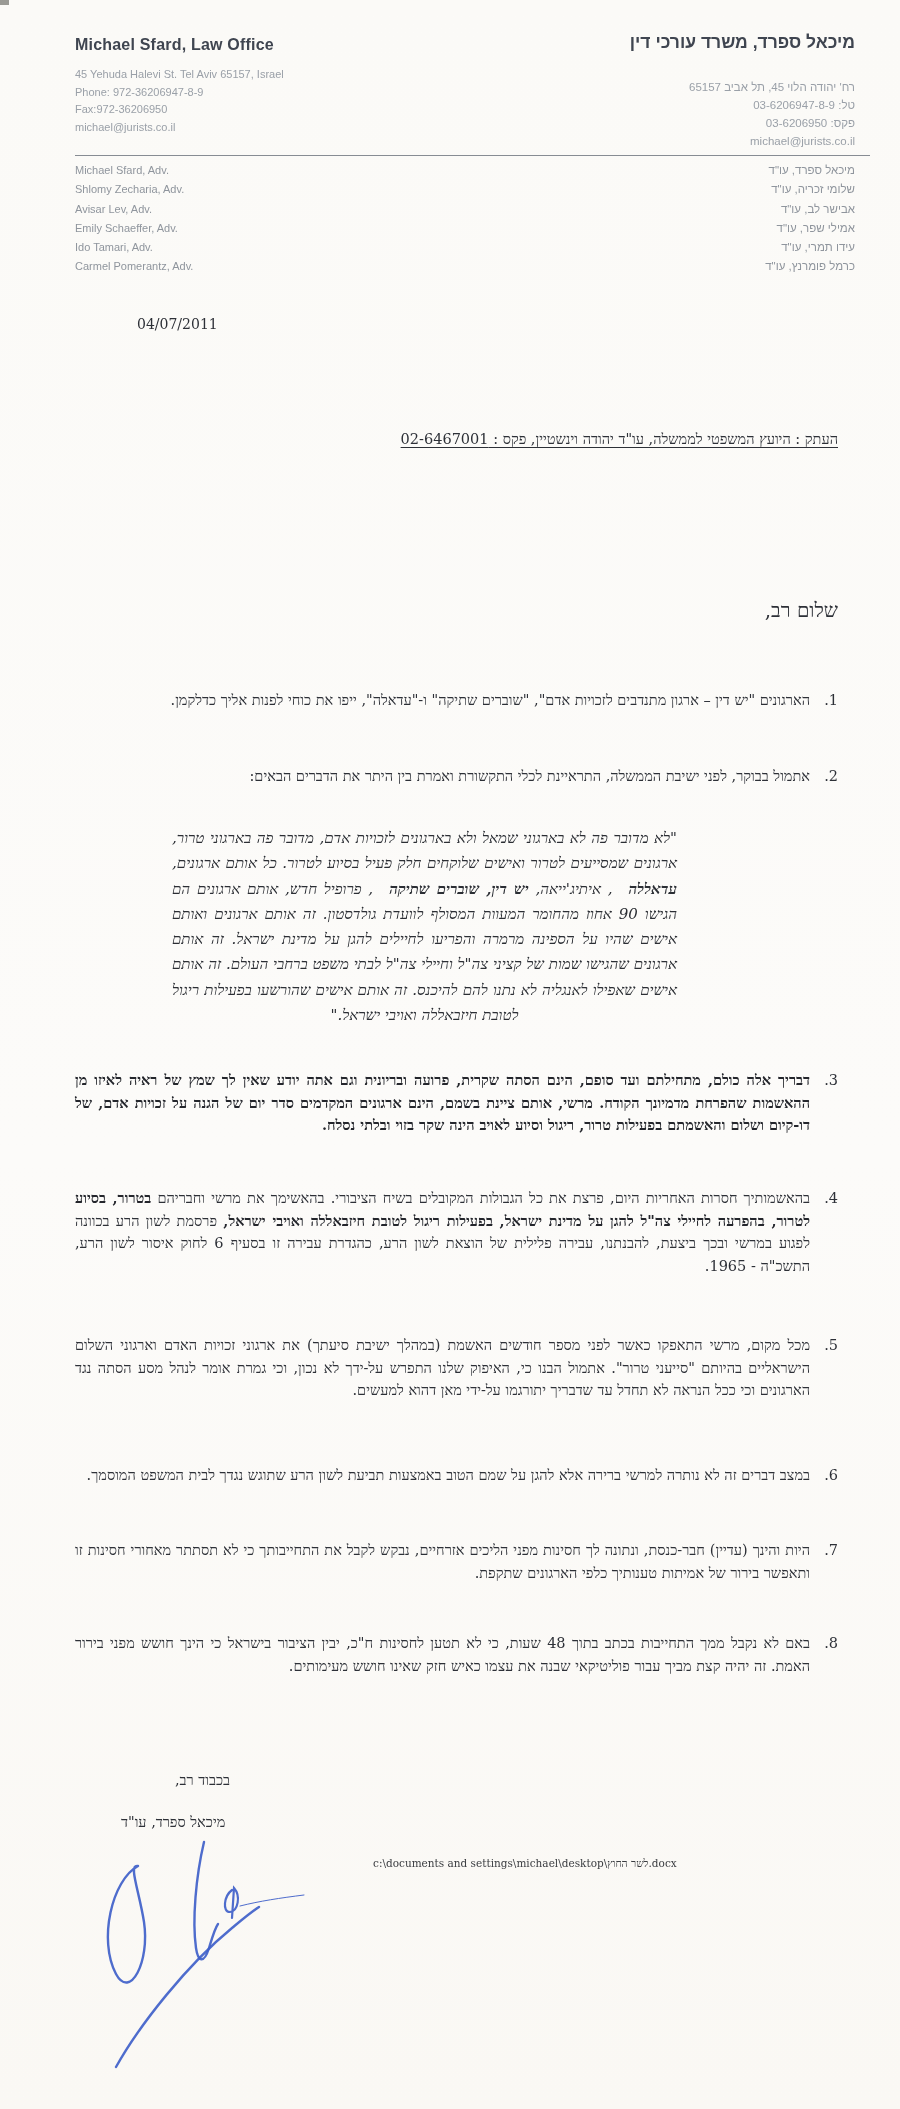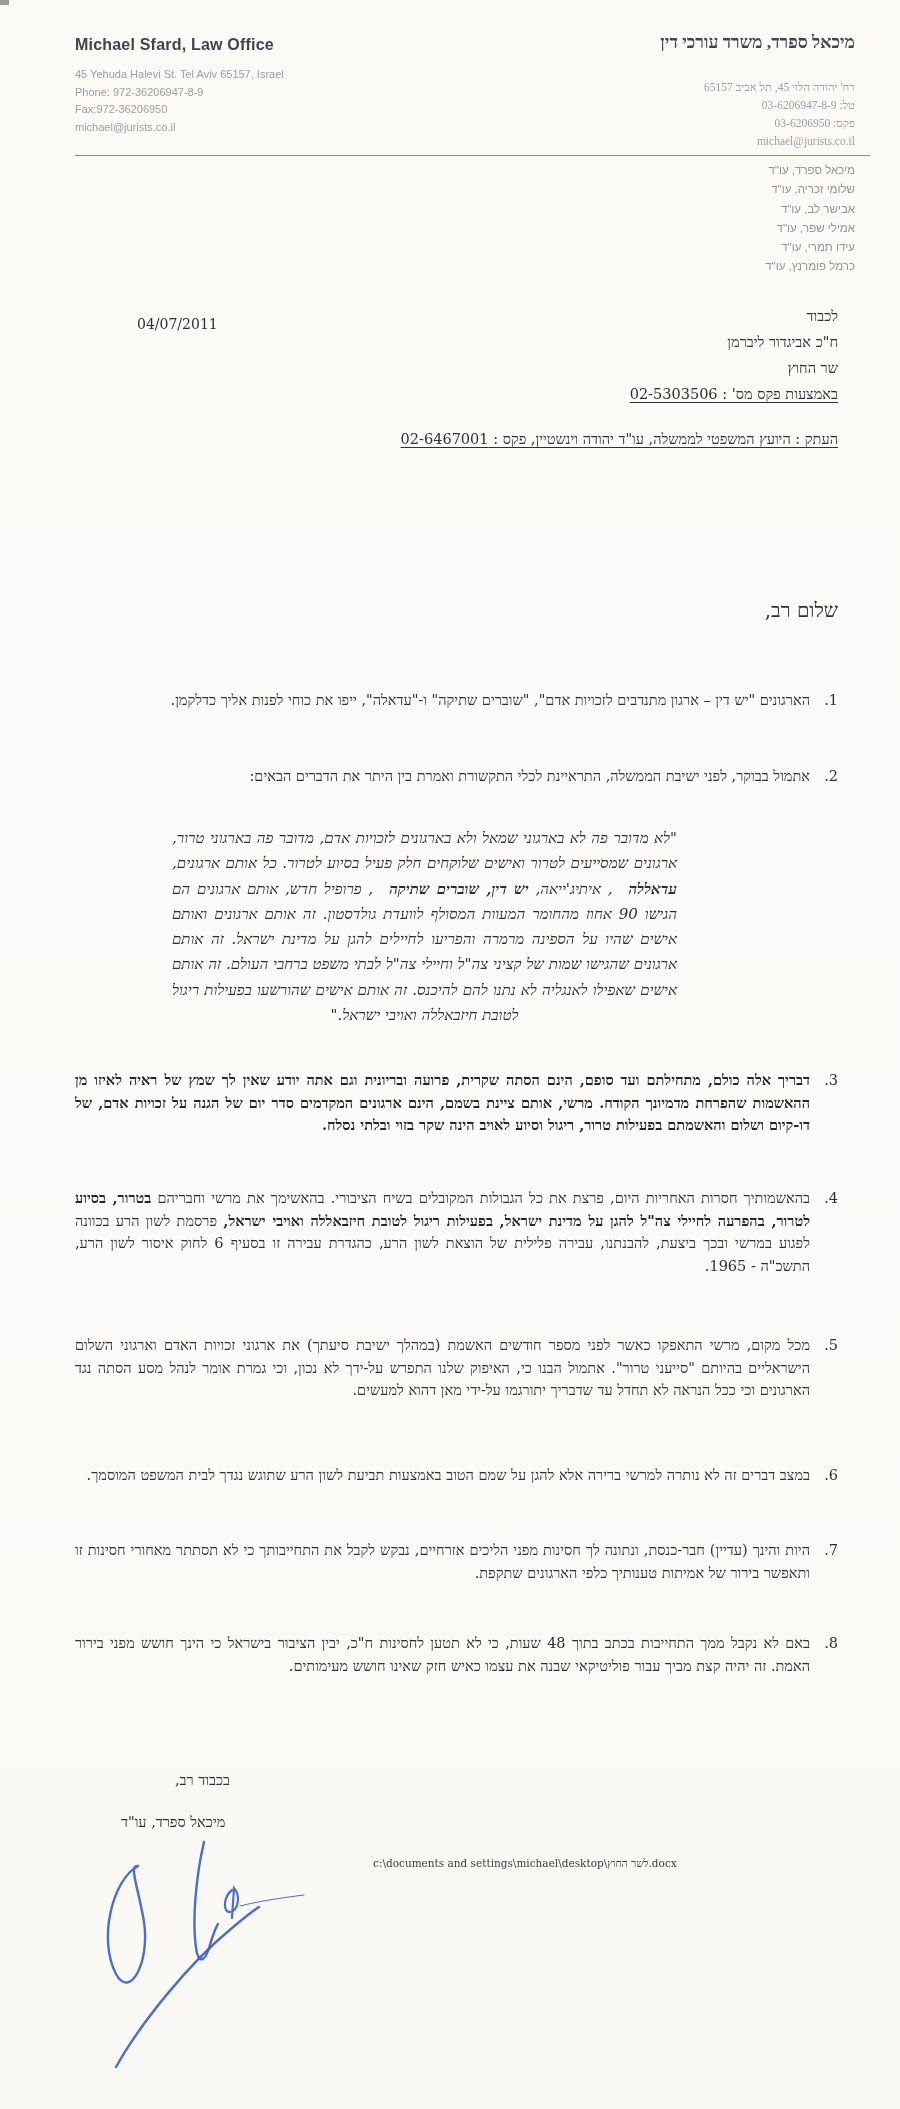--- a/index.html
+++ b/index.html
@@ -12,21 +12,21 @@
     overflow:hidden;
     font-family:"DejaVu Serif","Liberation Serif","DejaVu Sans",serif;
     color:#2d3037;
   }
   .speck{position:absolute;left:0;top:0;width:9px;height:5px;background:#4a4a46;opacity:.55;}
 
   
   .lh-en{position:absolute;left:75px;top:36px;font-family:"Liberation Sans","DejaVu Sans",sans-serif;}
   .lh-en .firm{font-size:16px;font-weight:bold;color:#3f4550;letter-spacing:.2px;}
   .lh-en .addr{margin-top:12px;font-size:11px;line-height:17.5px;color:#9aa0a8;}
-  .lh-he{position:absolute;right:45px;top:32px;direction:rtl;font-family:Liberation Serif, serif;}
+  .lh-he{position:absolute;right:45px;top:32px;direction:rtl;font-family:Liberation Sans, sans-serif;}
   .lh-he .firm{font-size:17.5px;font-weight:bold;color:#3f4550;}
   .lh-he .addr{margin-top:25px;font-size:11.5px;line-height:18px;color:#9aa0a8;}
   .rule{position:absolute;left:75px;right:30px;top:155px;border-top:1.5px solid #878c93;}
   .lawyers-en{position:absolute;left:75px;top:161px;font-family:"Liberation Sans","DejaVu Sans",sans-serif;font-size:11px;line-height:19.3px;color:#8f959d;}
   .lawyers-he{position:absolute;right:45px;top:161px;direction:rtl;text-align:right;font-family:"Liberation Sans","DejaVu Sans",sans-serif;font-size:11.5px;line-height:19.3px;color:#8f959d;}
 
   
   .date{position:absolute;left:137px;top:316px;font-size:14px;direction:ltr;}
   .recipient{position:absolute;right:62px;top:303px;direction:rtl;text-align:right;font-size:14.5px;line-height:26px;}
   .u{text-decoration:underline;text-underline-offset:3px;}
@@ -74,38 +74,40 @@
     <div class="addr">
       <div>רח' יהודה הלוי 45, תל אביב 65157</div>
       <div>טל: 03-6206947-8-9</div>
       <div>פקס: 03-6206950</div>
       <div>michael@jurists.co.il</div>
     </div>
   </div>
 
   <div class="rule"></div>
 
+  <div class="lawyers-en">
+    <div>Michael Sfard, Adv.</div>
+    <div>Shlomy Zecharia, Adv.</div>
+    <div>Avisar Lev, Adv.</div>
+    <div>Emily Schaeffer, Adv.</div>
+    <div>Ido Tamari, Adv.</div>
+    <div>Carmel Pomerantz, Adv.</div>
+  </div>
 
   <div class="lawyers-he">
     <div>מיכאל ספרד, עו"ד</div>
     <div>שלומי זכריה, עו"ד</div>
     <div>אבישר לב, עו"ד</div>
     <div>אמילי שפר, עו"ד</div>
     <div>עידו תמרי, עו"ד</div>
     <div>כרמל פומרנץ, עו"ד</div>
   </div>
 
   <div class="date">04/07/2011</div>
 
-  <div class="recipient">
-    <div>לכבוד</div>
-    <div>ח"כ אביגדור ליברמן</div>
-    <div>שר החוץ</div>
-    <div class="u">באמצעות פקס מס' : 02-5303506</div>
-  </div>
 
   <div class="copyline u">העתק : היועץ המשפטי לממשלה, עו"ד יהודה וינשטיין, פקס : 02-6467001</div>
 
 
   <div class="greeting">שלום רב,</div>
 
   <div class="it" style="top:689px">
     <span class="num">1.</span>
     <div class="itxt"><span>הארגונים "יש דין – ארגון מתנדבים לזכויות אדם", "שוברים שתיקה" ו-"עדאלה", ייפו את כוחי לפנות אליך כדלקמן.</span></div>
   </div>

